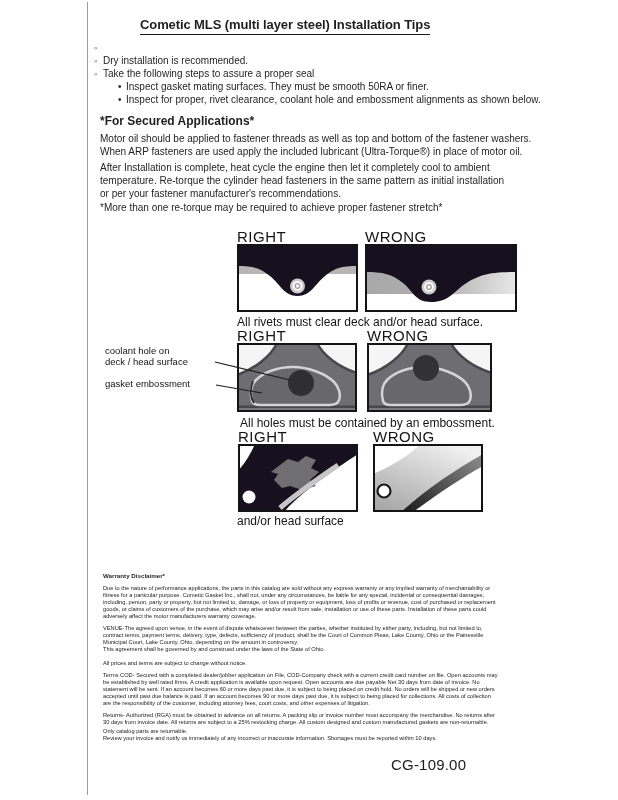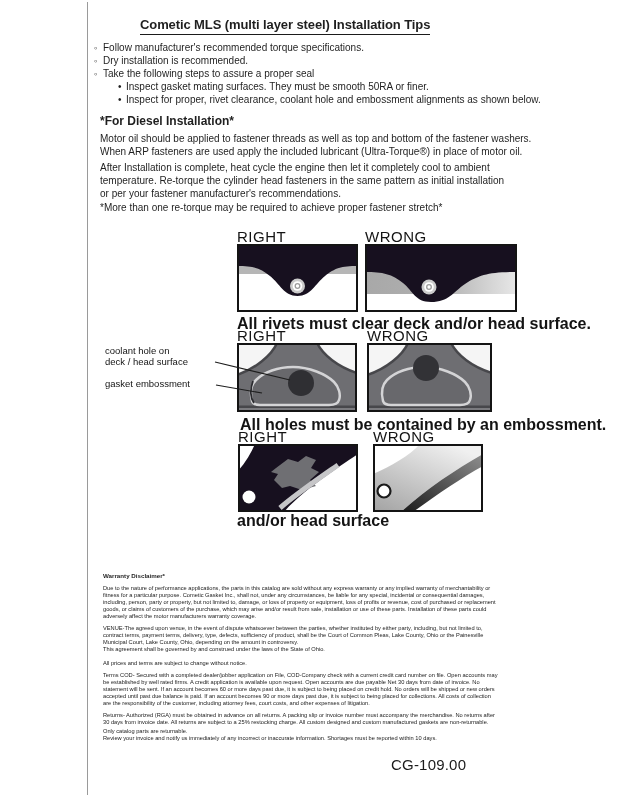--- a/index.html
+++ b/index.html
@@ -22,62 +22,61 @@
   .tip.l2 .mk{font-size:10px;width:8px;}
   .diesel-heading{left:100px;top:114px;font-size:12px;font-weight:bold;white-space:nowrap;}
   .para{left:100px;font-size:10px;line-height:13px;}
   .para div{white-space:nowrap;}
   .p1{top:132px;}
   .p2{top:161px;}
   .note{left:100px;top:202px;font-size:10px;white-space:nowrap;text-align:center;}
   .panel{position:absolute;}
   .plabel{text-align:left;font-size:15px;letter-spacing:0.5px;height:15px;line-height:15px;color:#141414;}
   .panel svg{display:block;}
-  .cap{position:absolute;font-size:16px;font-weight:bold;white-space:nowrap;color:#141414;}
+  .cap{position:absolute;font-size:12px;font-weight:normal;white-space:nowrap;color:#141414;}
   .cap div{line-height:12.5px;}
   .side-label{position:absolute;left:105px;width:108px;font-size:9.5px;line-height:11px;text-align:left;color:#141414;}
   .side-label div{white-space:nowrap;}
   .disc{position:absolute;left:103px;width:420px;font-size:5.7px;line-height:7px;color:#222;}
   .disc div{white-space:nowrap;}
   .disc-title{position:absolute;left:103px;top:572px;font-size:6.2px;font-weight:bold;}
   .pageno{left:391px;top:756px;font-size:15px;letter-spacing:0.2px;color:#1b1b1b;text-align:center;}
 </style>
 </head>
 <body>
 
 <div class="page">
 
   <div class="abs edge-line"></div>
 
   <div class="abs title">Cometic MLS (multi layer steel) Installation Tips</div>
 
   <div class="abs tips">
     <div class="tip l1">
       <span class="mk">◦</span>
-      <span>Follow manufacturer's recommended torque specifications.</span>
     </div>
     <div class="tip l1">
       <span class="mk">◦</span>
       <span>Dry installation is recommended.</span>
     </div>
     <div class="tip l1">
       <span class="mk">◦</span>
       <span>Take the following steps to assure a proper seal</span>
     </div>
     <div class="tip l2">
       <span class="mk">•</span>
       <span>Inspect gasket mating surfaces. They must be smooth 50RA or finer.</span>
     </div>
     <div class="tip l2">
       <span class="mk">•</span>
       <span>Inspect for proper, rivet clearance, coolant hole and embossment alignments as shown below.</span>
     </div>
   </div>
 
-  <div class="abs diesel-heading">*For Diesel Installation*</div>
+  <div class="abs diesel-heading">*For Secured Applications*</div>
 
   <div class="abs para p1">
     <div>Motor oil should be applied to fastener threads as well as top and bottom of the fastener washers.</div>
     <div>When ARP fasteners are used apply the included lubricant (Ultra-Torque®) in place of motor oil.</div>
   </div>
 
   <div class="abs para p2">
     <div>After Installation is complete, heat cycle the engine then let it completely cool to ambient</div>
     <div>temperature. Re-torque the cylinder head fasteners in the same pattern as initial installation</div>
     <div>or per your fastener manufacturer's recommendations.</div>

